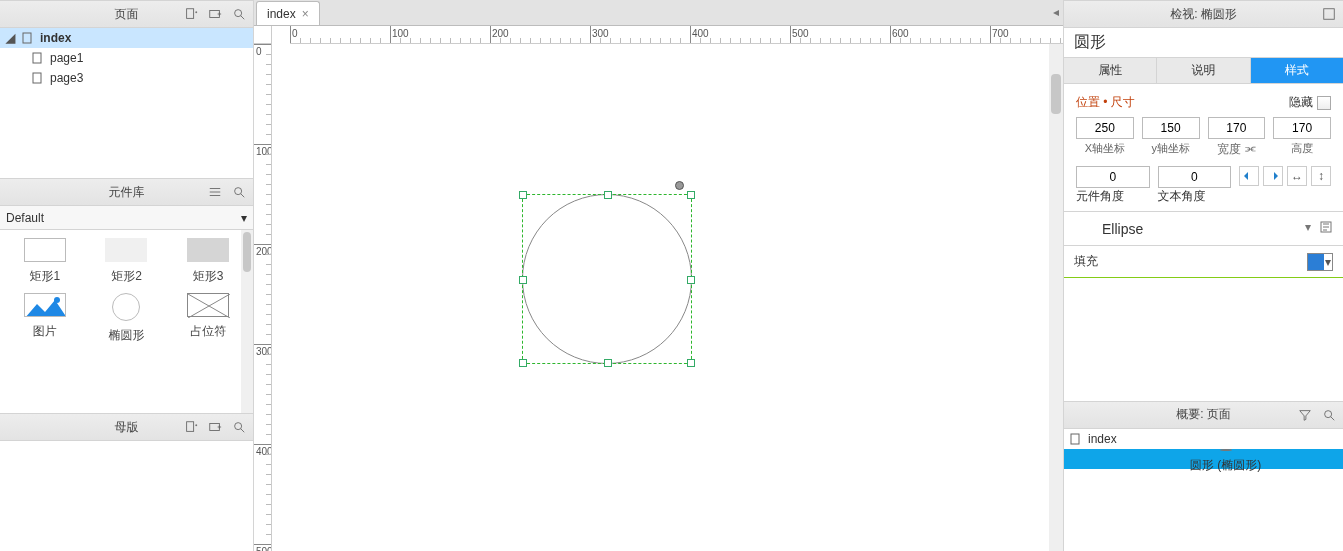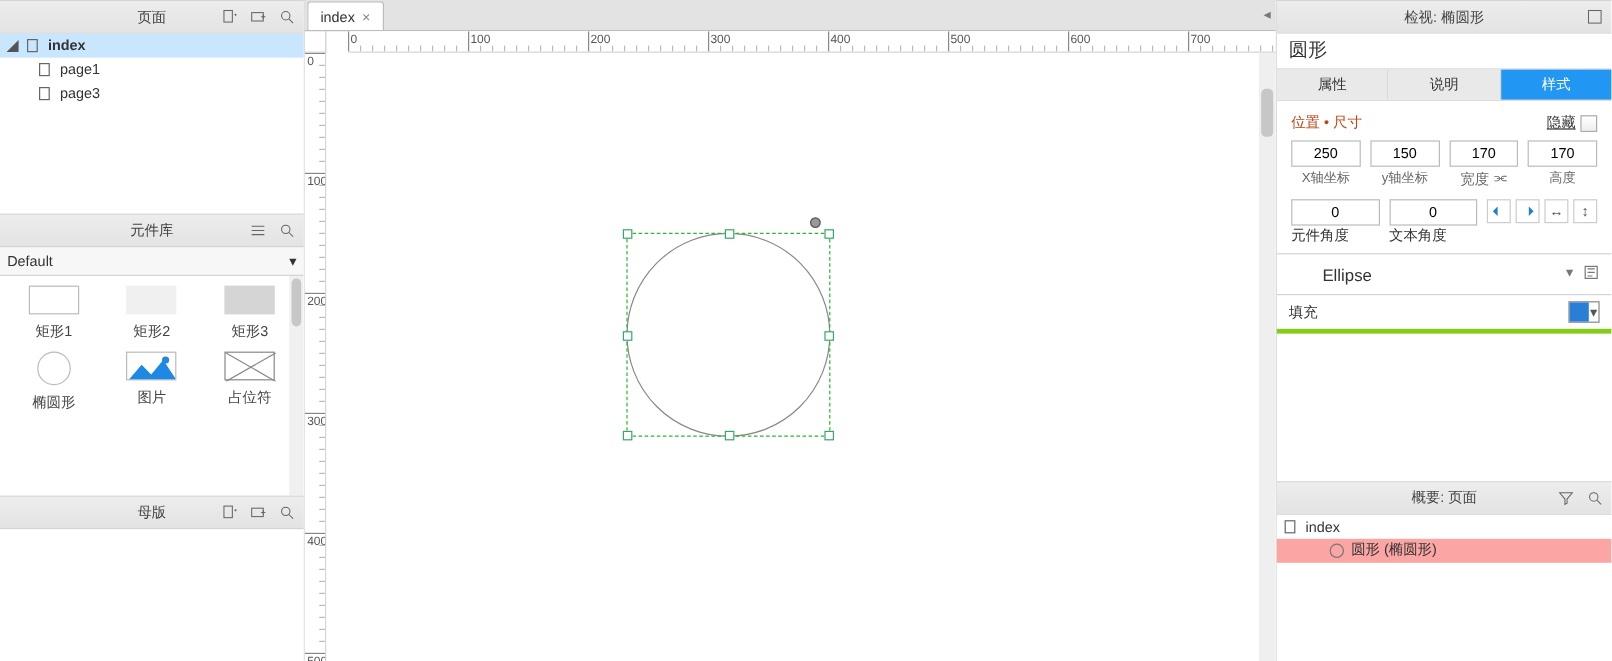--- a/index.html
+++ b/index.html
@@ -67,42 +67,42 @@
 .right { width: 280px; display: flex; flex-direction: column; border-left: 1px solid #d4d4d4; }
 .inspector-title { height: 30px; display: flex; align-items: center; padding: 0 10px; font-size: 16px; border-bottom: 1px solid #d4d4d4; }
 .rtabs { height: 26px; display: flex; border-bottom: 1px solid #d4d4d4; }
 .rtab { flex: 1; display: flex; align-items: center; justify-content: center; background: #e9e9e9; border-right: 1px solid #d4d4d4; }
 .rtab:last-child { border-right: none;}
 .rtab.active { background: #2196f3; color: #fff; }
 
 .props { padding: 10px 12px 6px; border-bottom: 1px solid #d4d4d4;}
 .props .row { display: flex; align-items: center; margin-bottom: 6px; justify-content: space-between;}
 .props .section-lbl { color: #c2410c; }
-.props .hide { display: flex; align-items: center; gap: 4px; text-decoration: underline; }
+.props .hide { display: flex; align-items: center; gap: 4px; }
 .props .hide .cb { width: 14px; height: 14px; border: 1px solid #aaa; background: linear-gradient(#fff,#eee);}
 .props .grid4 { display: grid; grid-template-columns: repeat(4, 1fr); gap: 8px; text-align: center;}
 .props .grid4 input { height: 22px; border: 1px solid #bbb; text-align: center; width: 100%; font-size: 12px;}
 .props .grid4 .sub { font-size: 11px; color: #666; margin-top: 2px;}
 .props .grid2 { display: grid; grid-template-columns: 1fr 1fr 1fr; gap: 8px; align-items: start;}
 .props .grid2 input { height: 22px; border: 1px solid #bbb; text-align: center; width: 100%; font-size: 12px;}
 .props .mini-tools { display: flex; gap: 4px; align-items: center; justify-content: flex-end;}
 .mini-btn { width: 20px; height: 20px; border: 1px solid #ccc; background: #fff; display: inline-flex; align-items: center; justify-content: center; color: #2180cc;}
 .mini-btn svg { width: 12px; height: 12px;}
 
 .name-row { height: 34px; display: flex; align-items: center; padding: 0 10px; border-bottom: 1px solid #d4d4d4; justify-content: space-between;}
 .name-row .nm { font-size: 14px; margin-left: 28px; }
 .name-row .rt { display: flex; gap: 8px; color: #777;}
-.fill-row { height: 32px; display: flex; align-items: center; padding: 0 10px; border-bottom: 4px solid #84cc16; justify-content: space-between;}
+.fill-row { height: 32px; display: flex; align-items: center; padding: 0 10px; border-bottom: 1px solid #84cc16; justify-content: space-between;}
 .fill-swatch { width: 26px; height: 18px; border: 1px solid #888; display: flex;}
 .fill-swatch .c { flex: 1; background: #2b7ed6;}
 .fill-swatch .a { width: 8px; display:flex; align-items:center; justify-content:center; color:#555;}
 
 .outline-body { flex: 1; background: #fff; }
 .outline-row { display: flex; align-items: center; height: 20px; padding-left: 6px; gap: 6px;}
-.outline-row.child { padding-left: 44px; background: #fca5a5;}
+.outline-row.child { padding-left: 44px; background: #0ea5e9; flex-direction: column;}
 .circ { width: 12px; height: 12px; border: 1px solid #777; border-radius: 50%;}
 
 </style>
 </head>
 <body>
 
 <div class="root">
 
   <div class="left">
 
@@ -184,33 +184,33 @@
             <div class="shape" style="border:1px solid #bbb;background:#fff;"></div>
             <span class="lbl">矩形1</span>
           </div>
           <div class="lib-cell">
             <div class="shape" style="background:#f0f0f0;"></div>
             <span class="lbl">矩形2</span>
           </div>
           <div class="lib-cell">
             <div class="shape" style="background:#d5d5d5;"></div>
             <span class="lbl">矩形3</span>
-          </div>
-          <div class="lib-cell">
-            <div class="shape" style="border:1px solid #bbb;border-radius:50%;width:28px;height:28px;"></div>
-            <span class="lbl">椭圆形</span>
           </div>
           <div class="lib-cell">
             <div class="shape" style="position:relative;border:1px solid #bbb;background:#fff;overflow:hidden;">
               <svg viewBox="0 0 42 24" width="42" height="24">
                   <polygon points="0,24 12,10 20,18 30,6 42,24" fill="#1e88e5"></polygon>
                   <circle cx="32" cy="6" r="3" fill="#1e88e5"></circle>
                 </svg>
             </div>
             <span class="lbl">图片</span>
+          </div>
+          <div class="lib-cell">
+            <div class="shape" style="border:1px solid #bbb;border-radius:50%;width:28px;height:28px;"></div>
+            <span class="lbl">椭圆形</span>
           </div>
           <div class="lib-cell">
             <div class="shape" style="border:1px solid #888;position:relative;">
               <svg viewBox="0 0 42 24" width="42" height="24" style="position:absolute;inset:0;">
                   <line x1="0" y1="0" x2="42" y2="24" stroke="#888"></line>
                   <line x1="42" y1="0" x2="0" y2="24" stroke="#888"></line>
                 </svg>
             </div>
             <span class="lbl">占位符</span>
           </div>

